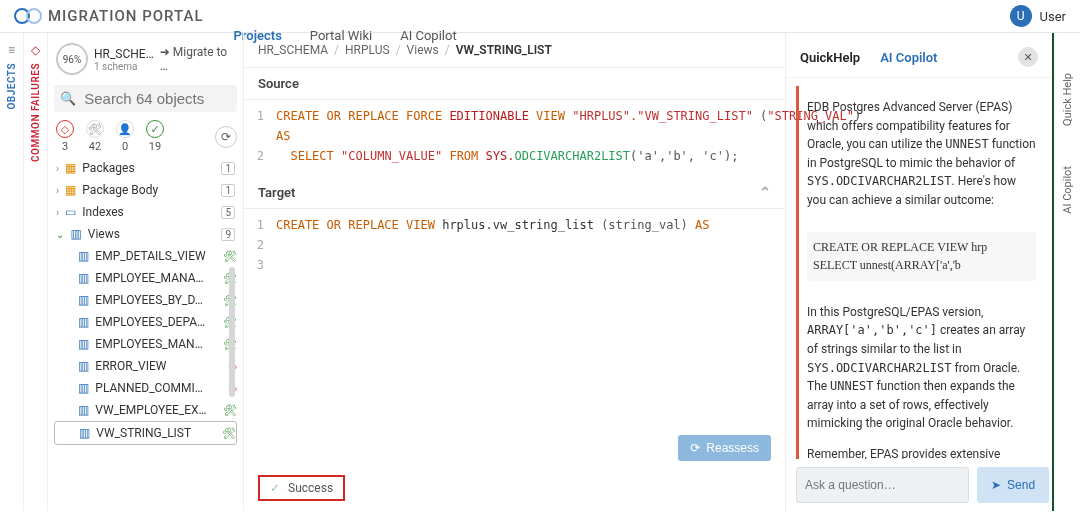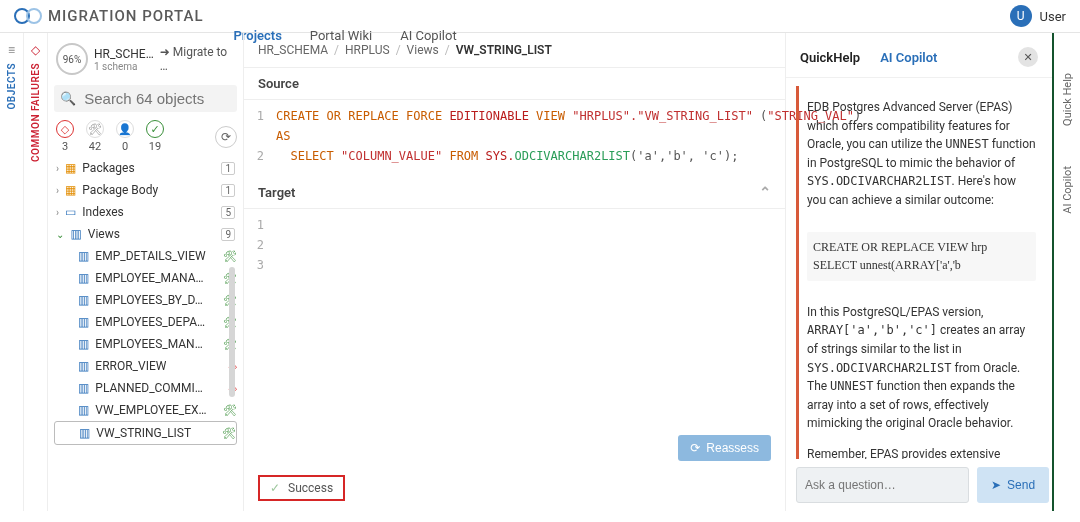--- a/index.html
+++ b/index.html
@@ -271,20 +271,21 @@
     </div>
 
     <div class="section-h">
         <span>Target</span>
         <span class="collapse">⌃</span>
       </div>
     <div class="target-body">
       <div class="code target-code">
         <div class="ln">
             <span class="num">1</span>
+            <span class="line"><span class="kw">CREATE OR REPLACE VIEW </span><span>hrplus.vw_string_list </span><span class="paren">(string_val) </span><span class="kw">AS</span></span>
           </div>
         <div class="ln">
             <span class="num">2</span>
           </div>
         <div class="ln">
             <span class="num">3</span>
             <span class="line"></span>
           </div>
       </div>
       <button class="reassess">

